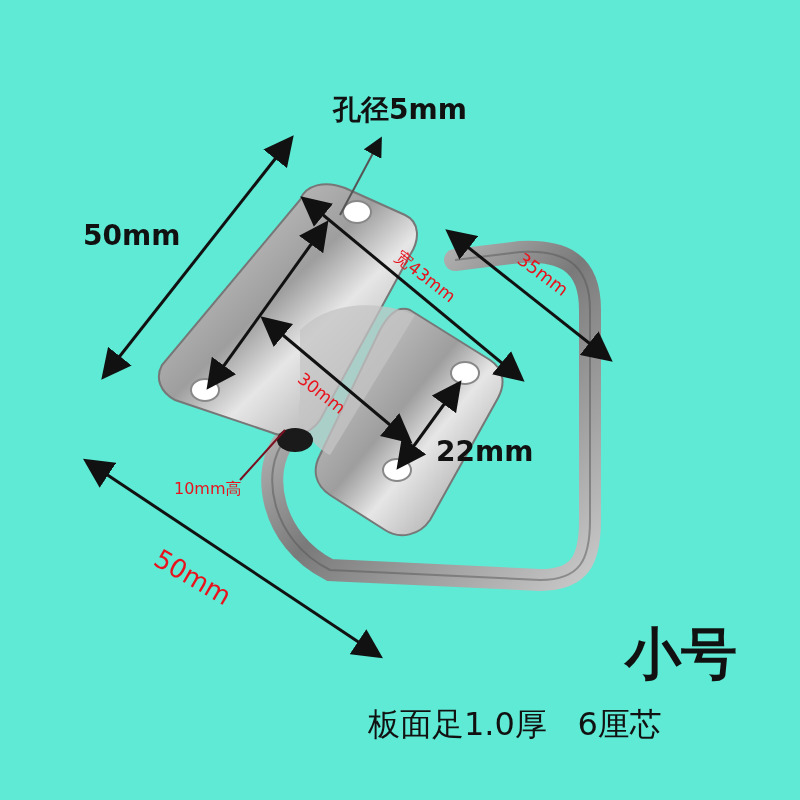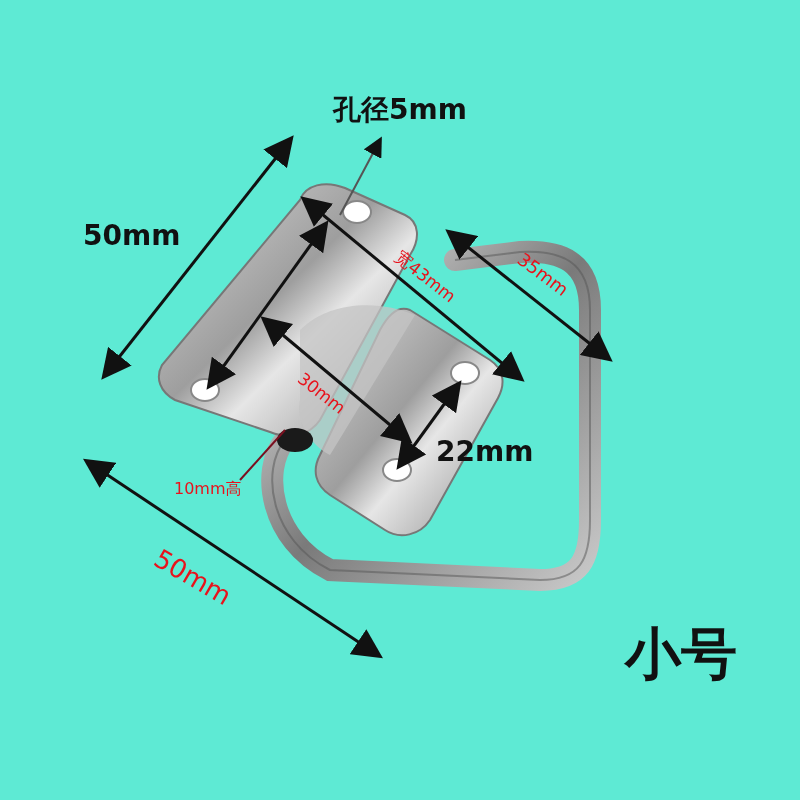--- a/index.html
+++ b/index.html
@@ -63,13 +63,14 @@
   <div class="lbl black" style="left:333px;top:96px;font-size:28px;">孔径5mm</div>
   <div class="lbl black" style="left:83px;top:222px;font-size:28px;">50mm</div>
   <div class="lbl red" style="left:402px;top:248px;font-size:17px;transform:rotate(38deg);">宽43mm</div>
   <div class="lbl red" style="left:525px;top:250px;font-size:18px;transform:rotate(37deg);">35mm</div>
   <div class="lbl red" style="left:305px;top:370px;font-size:17px;transform:rotate(38deg);">30mm</div>
   <div class="lbl black" style="left:436px;top:438px;font-size:28px;">22mm</div>
   <div class="lbl red" style="left:174px;top:481px;font-size:16px;">10mm高</div>
   <div class="lbl red" style="left:163px;top:545px;font-size:26px;transform:rotate(30deg);">50mm</div>
 
   <div class="lbl black" style="left:625px;top:630px;font-size:56px;font-family:Liberation Mono, monospace;">小号</div>
+  <div class="lbl" style="left:368px;top:708px;font-size:32px;color:#111;white-space:pre;">板面足1.0厚   6厘芯</div>
 </div>
 
 </body></html>

